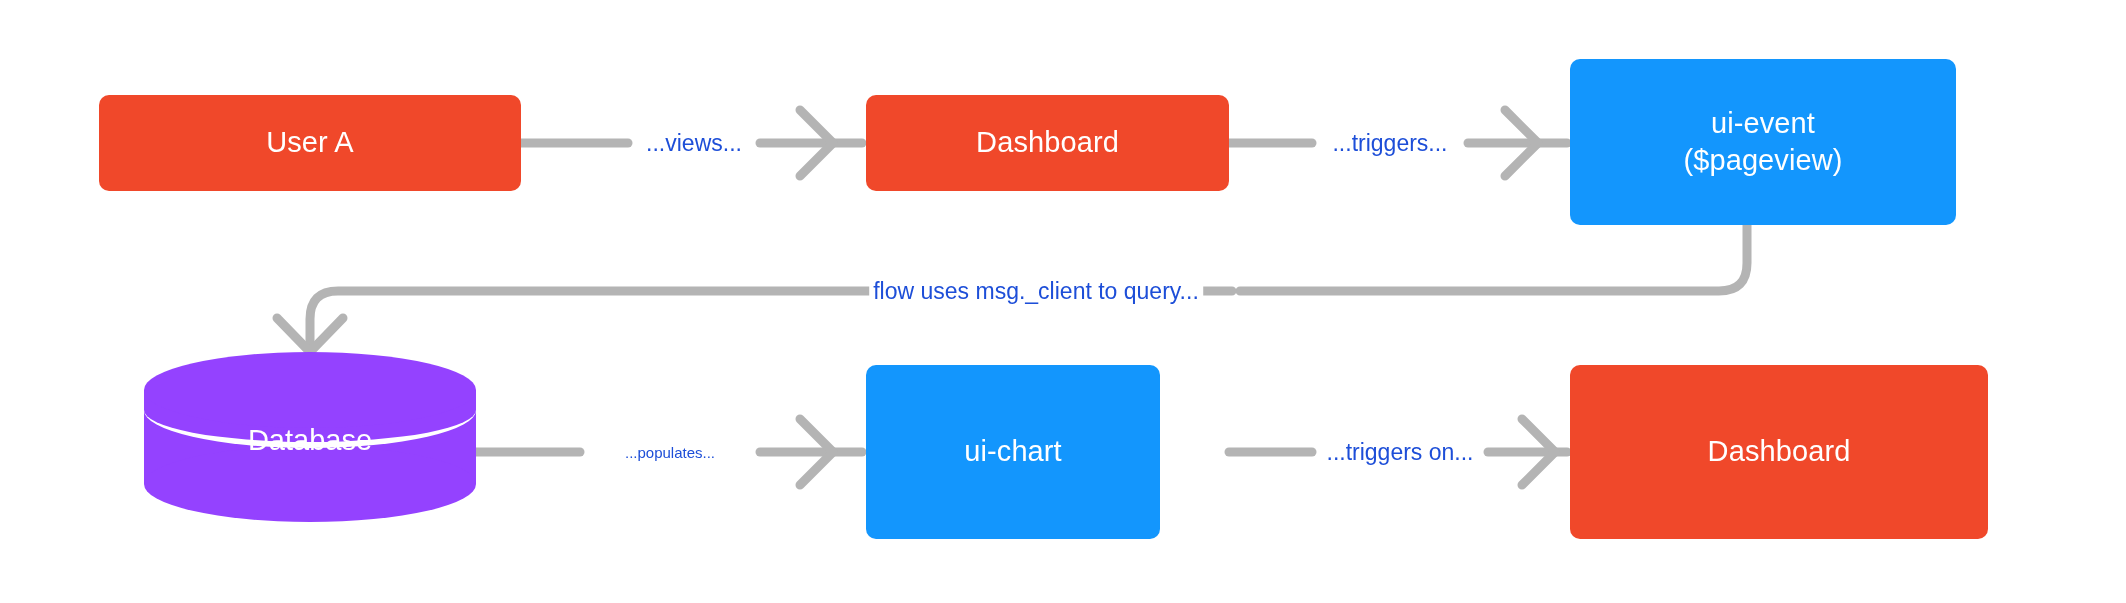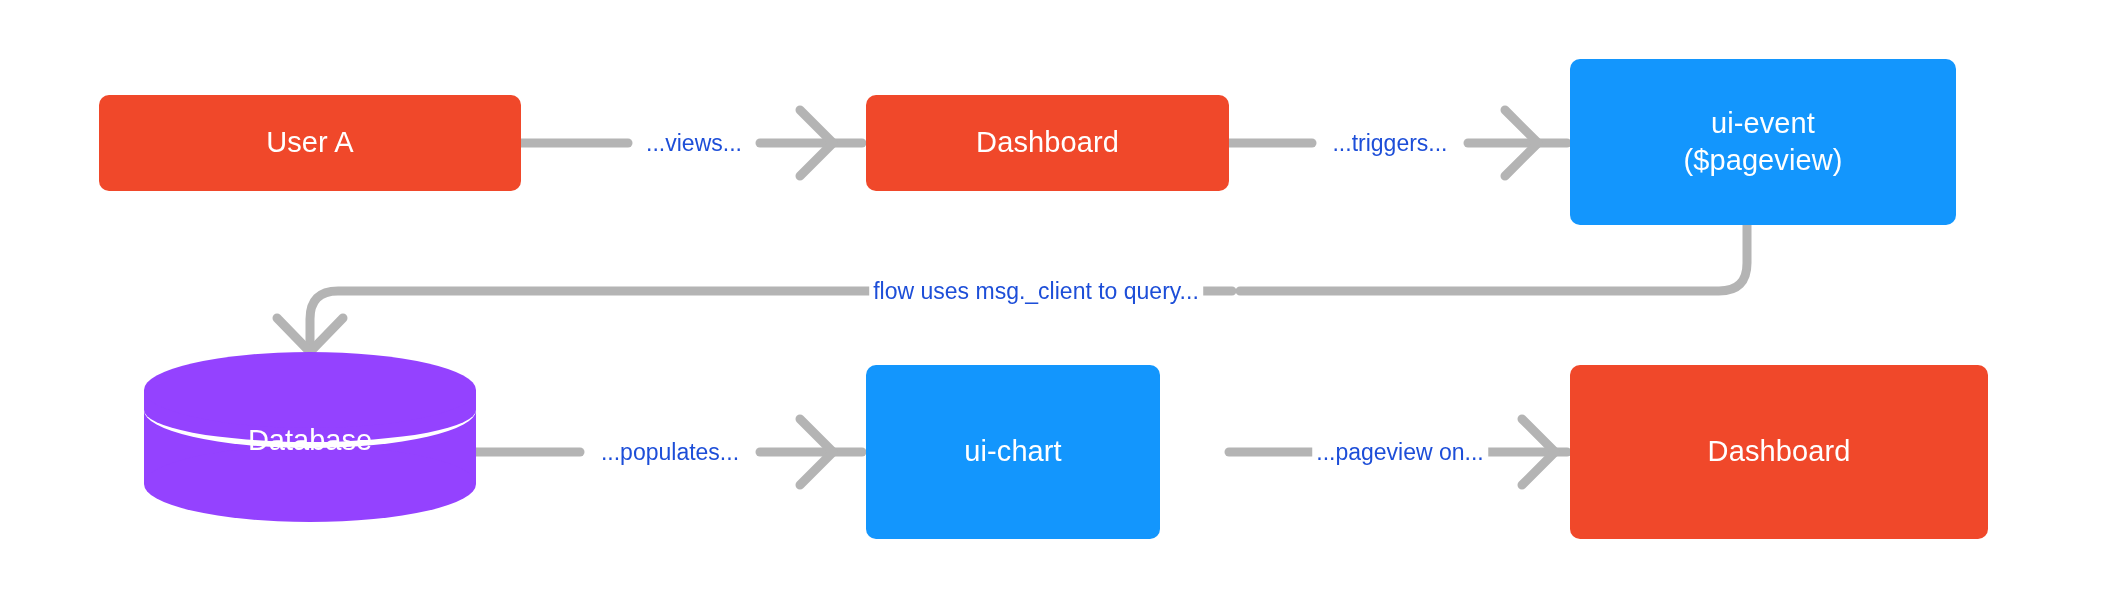--- a/index.html
+++ b/index.html
@@ -171,17 +171,17 @@
   <div class="node orange" style="left:1570px; top:365px; width:418px; height:174px; font-size:29px;">
     <span class="line">Dashboard</span>
   </div>
 
   <div class="edge-label" style="left:694px; top:143px; font-size:23px;">...views...</div>
 
   <div class="edge-label" style="left:1390px; top:143px; font-size:23px;">...triggers...</div>
 
   <div class="edge-label" style="left:1036px; top:291px; font-size:23px;">flow uses msg._client to query...</div>
 
-  <div class="edge-label" style="left:670px; top:452px; font-size:23px;">...populates...</div>
+  <div class="edge-label" style="left:670px; top:452px; font-size:15px;">...populates...</div>
 
-  <div class="edge-label" style="left:1400px; top:452px; font-size:23px;">...pageview on...</div>
+  <div class="edge-label" style="left:1400px; top:452px; font-size:23px;">...triggers on...</div>
 
 </div>
 
 </body></html>

